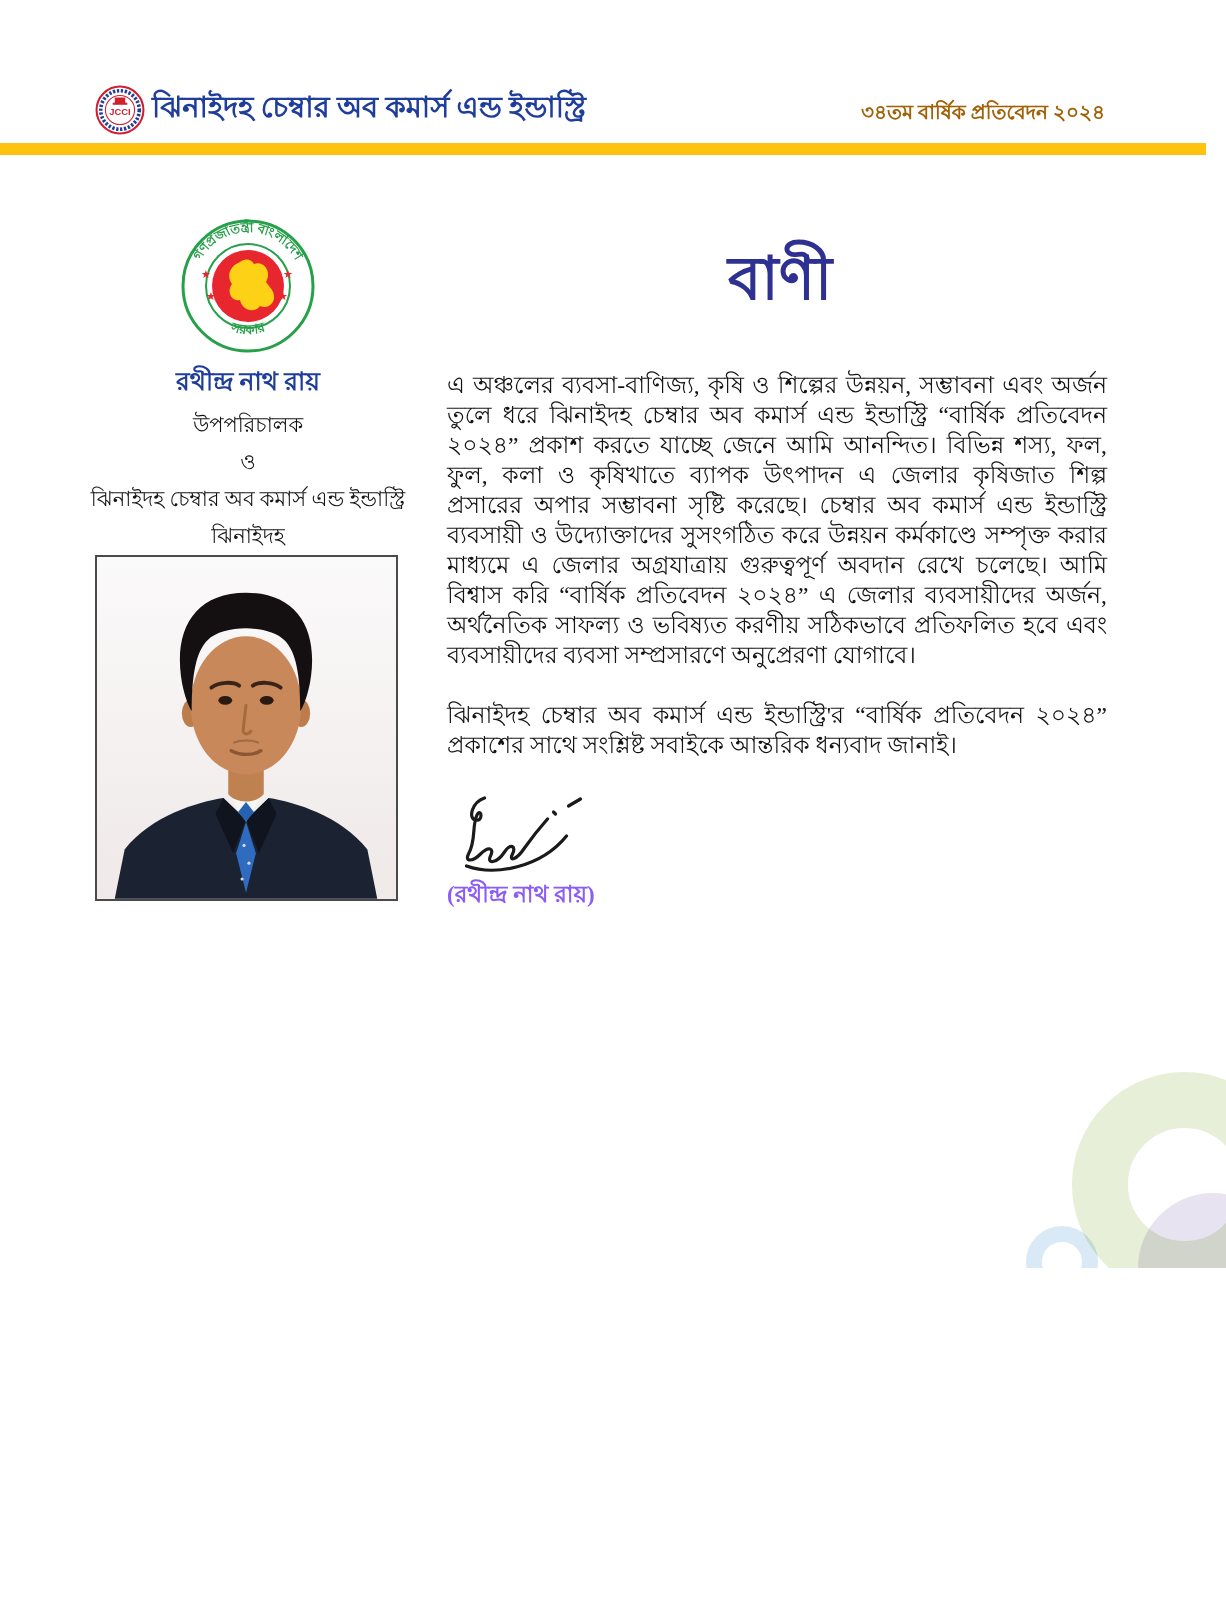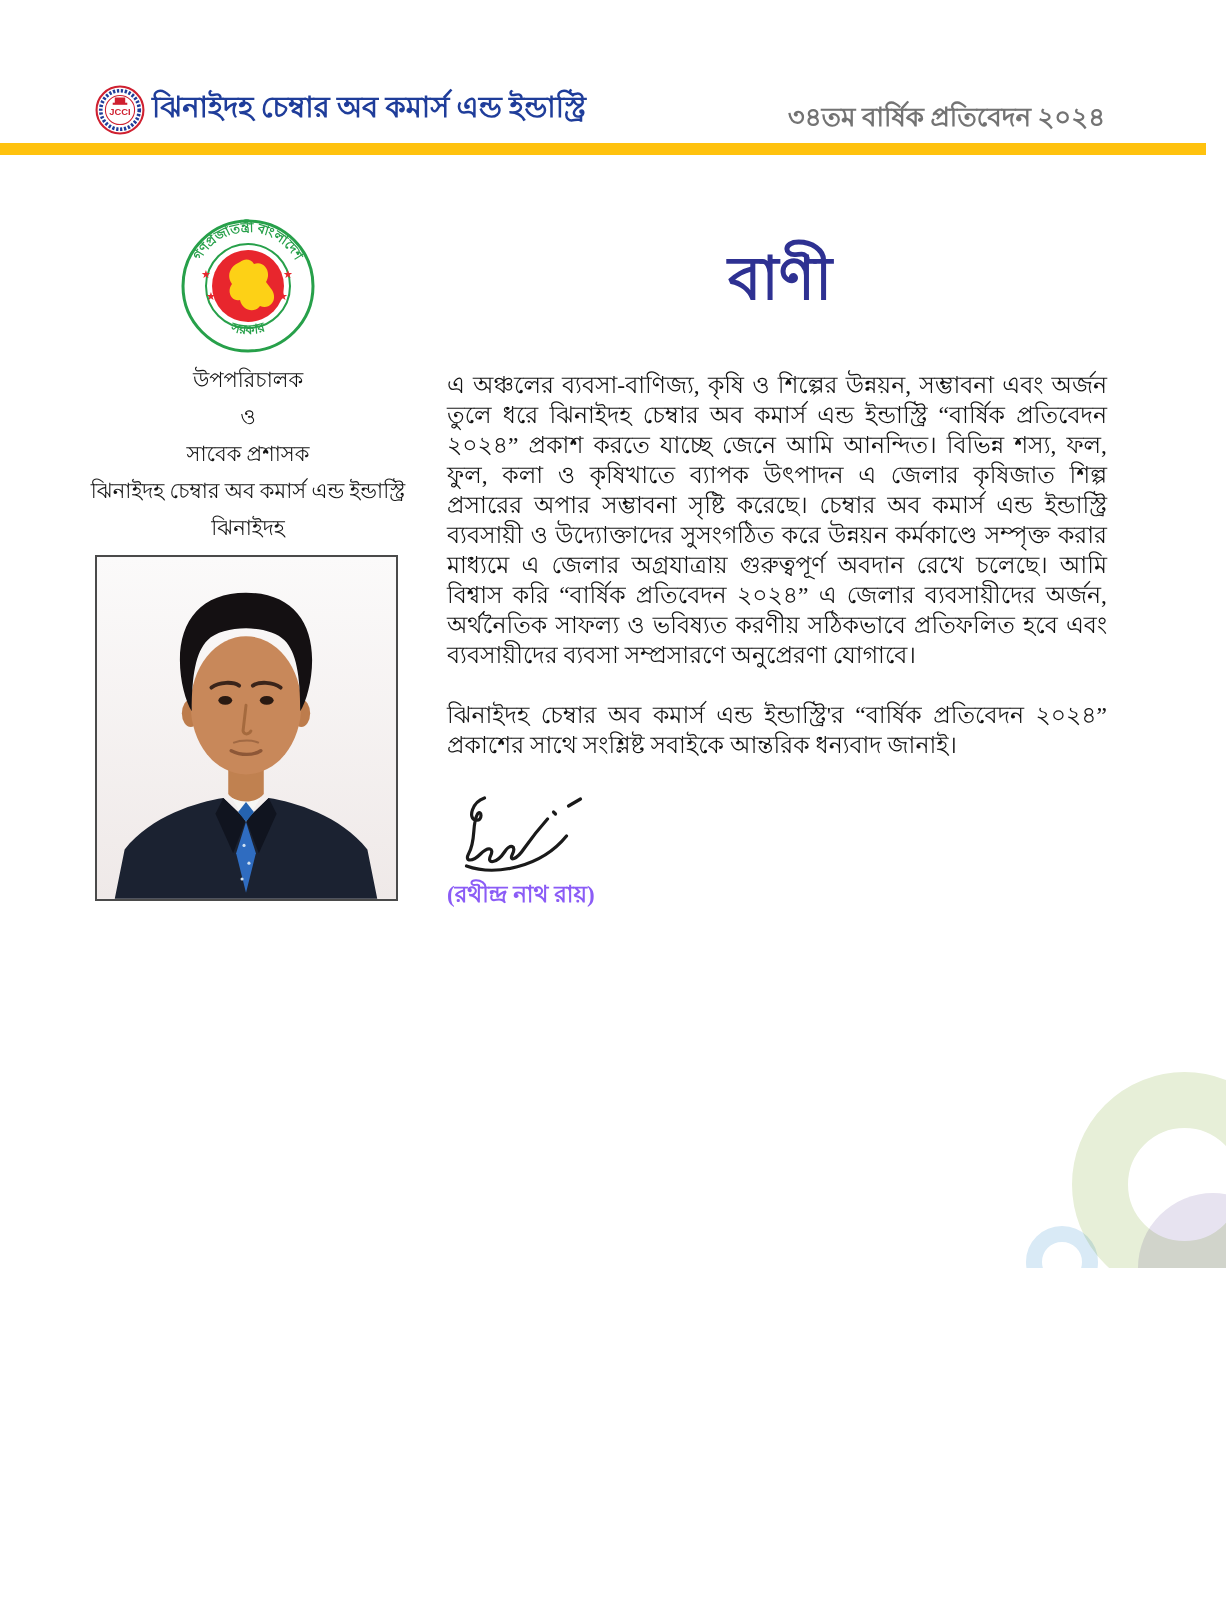--- a/index.html
+++ b/index.html
@@ -7,21 +7,21 @@
     position:relative;width:1226px;height:1268px;background:#ffffff;
     overflow:hidden;font-family:"Liberation Serif", serif;
   }
   
   .org-name{
     position:absolute;left:152px;top:92px;width:620px;
     font-size:29px;font-weight:bold;color:#1F3D9A;line-height:1.1;
   }
   .report-title{
     position:absolute;right:121px;top:97px;
-    font-size:26px;font-weight:600;color:#737373;
+    font-size:20px;font-weight:600;color:#a16207;
   }
   .chamber-logo{position:absolute;left:95px;top:85px;width:50px;height:50px;}
   .yellow-bar{
     position:absolute;left:0;top:143px;width:1206px;height:12px;background:#FFC20E;
   }
   
   .emblem{position:absolute;left:180px;top:218px;width:136px;height:136px;}
   .left-col{
     position:absolute;left:60px;top:362px;width:376px;text-align:center;color:#141414;
   }
@@ -121,23 +121,23 @@
       <text font-size="13" font-weight="bold" fill="#27A04A" font-family="Liberation Serif, serif">
         <textPath href="#arcBottom" startOffset="50%" text-anchor="middle">সরকার</textPath>
       </text>
       <text x="21" y="60" font-size="11" fill="#E8262D">★</text>
       <text x="26" y="82" font-size="11" fill="#E8262D">★</text>
       <text x="103" y="60" font-size="11" fill="#E8262D">★</text>
       <text x="98" y="82" font-size="11" fill="#E8262D">★</text>
     </svg>
 
     <div class="left-col">
+      <div class="name">রথীন্দ্র নাথ রায়</div>
       <div class="l-bold">উপপরিচালক</div>
       <div class="l-reg">ও</div>
-      <div class="l-bold">সাবেক প্রশাসক</div>
       <div class="l-reg">ঝিনাইদহ চেম্বার অব কমার্স এন্ড ইন্ডাস্ট্রি</div>
       <div class="l-reg">ঝিনাইদহ</div>
     </div>
 
     <div class="photo-frame">
       <svg viewBox="0 0 303 346">
         <defs>
           <linearGradient id="bgGrad" x1="0" y1="0" x2="0" y2="1">
             <stop offset="0" stop-color="#fbfafa"></stop>
               <stop offset="1" stop-color="#efe9e8"></stop>

